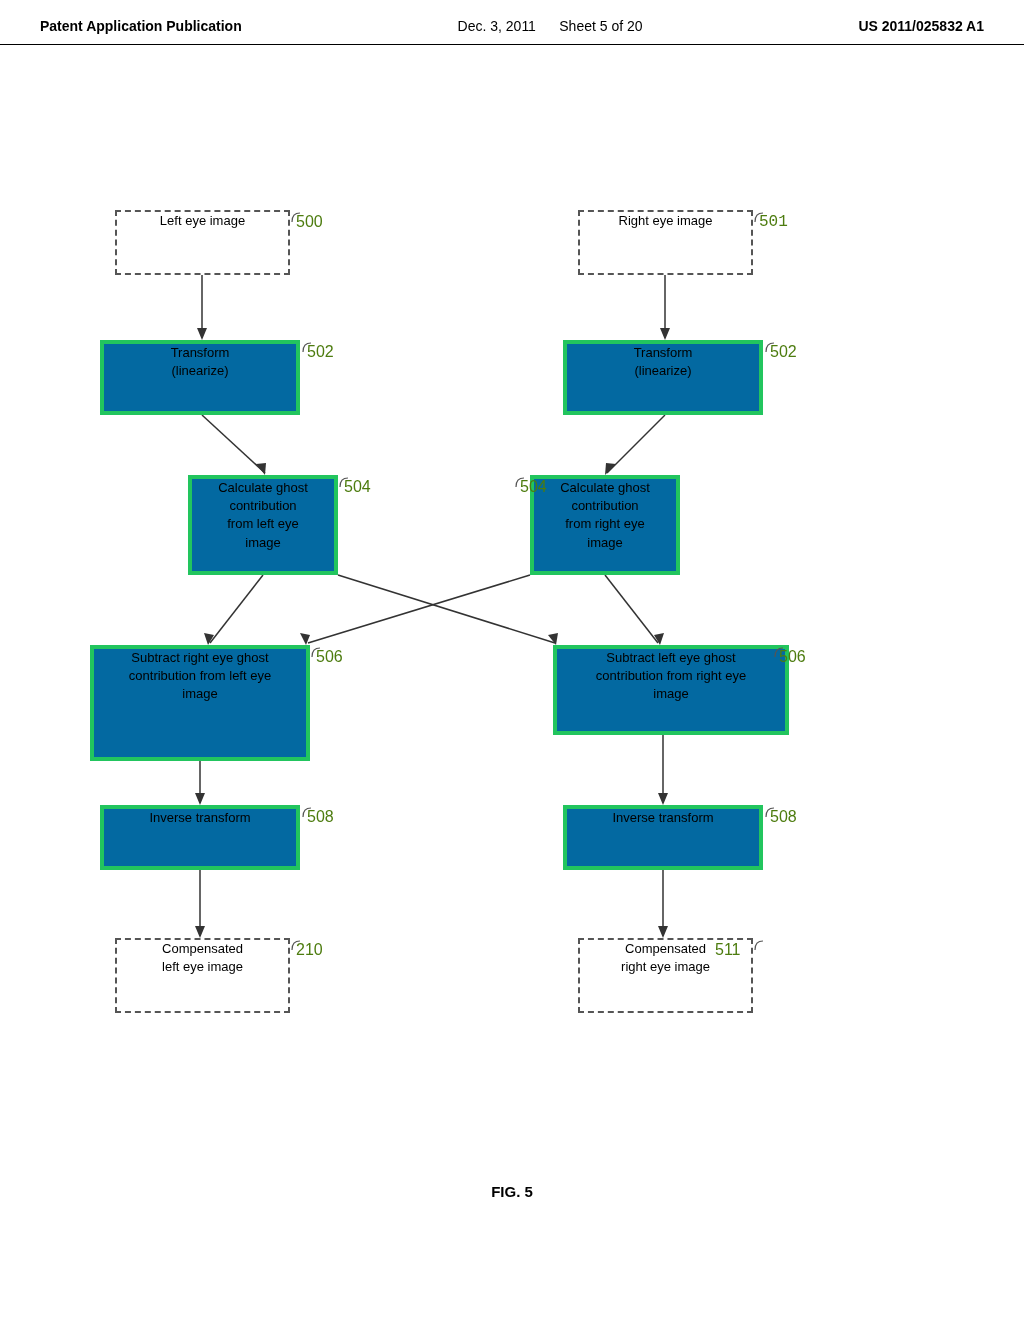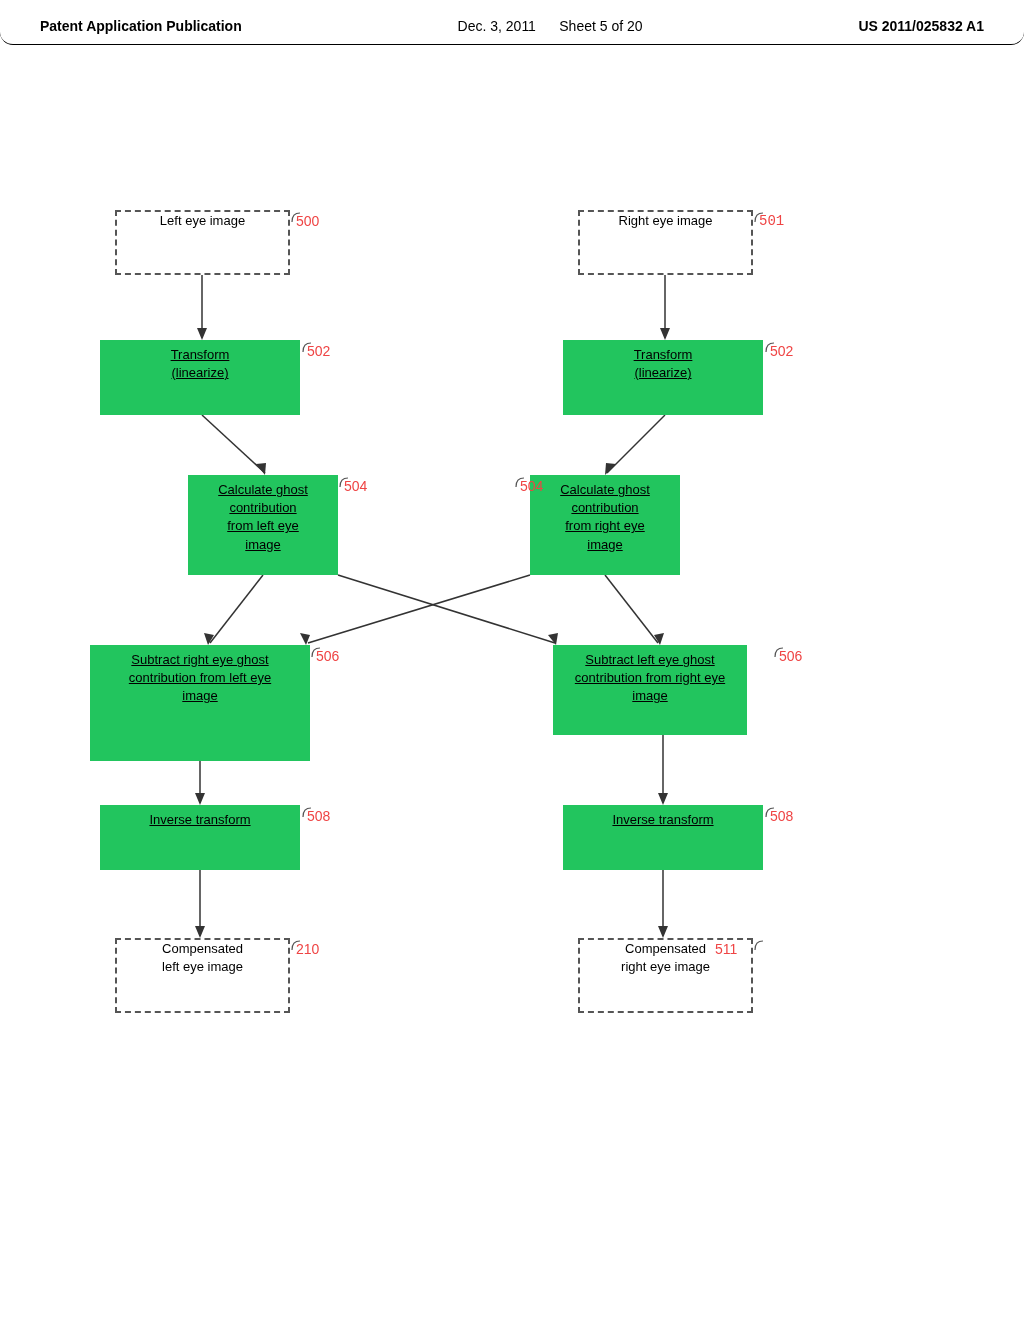--- a/index.html
+++ b/index.html
@@ -12,21 +12,20 @@
       overflow: hidden;
     }
 
     
     .header {
       display: flex;
       justify-content: space-between;
       align-items: center;
       padding: 18px 40px 10px 40px;
       border-bottom: 1px solid #000;
-      border-radius: 13px;
     }
     .header-left {
       font-size: 14px;
       font-weight: bold;
     }
     .header-center {
       font-size: 14px;
       text-align: center;
     }
     .header-right {
@@ -49,39 +48,38 @@
       text-align: center;
       font-size: 13px;
       line-height: 1.4;
     }
 
     .box-dashed {
       border: 2px dashed #555;
     }
 
     .box-solid {
-      border: 6px solid #22c55e;
-      background: #22c55e;
-      text-decoration: underline;
+      border: 4px solid #22c55e;
+      background: #0369a1;
     }
 
     
     .arrows-svg {
       position: absolute;
       top: 0; left: 0;
       width: 1024px;
       height: 1180px;
       pointer-events: none;
     }
 
     
     .ref-label {
       position: absolute;
-      font-size: 14px;
-      color: #ef4444;
+      font-size: 16px;
+      color: #4d7c0f;
     }
 
     
     .fig-label {
       position: absolute;
       font-size: 15px;
       font-weight: bold;
       text-align: center;
       width: 100%;
       bottom: 30px;
@@ -197,21 +195,21 @@
 
   <div class="box box-solid" style="left:90px; top:600px; width:220px; height:116px;">
     <span>Subtract right eye ghost<br>contribution from left eye<br>image</span>
   </div>
 
   <div class="ref-label" style="left:316px; top:603px;">506</div>
   <svg style="position:absolute; left:308px; top:600px; width:16px; height:20px;">
     <path d="M12,3 Q4,3 4,12" stroke="#555" fill="none" stroke-width="1.2"></path>
   </svg>
 
-  <div class="box box-solid" style="left:553px; top:600px; width:194px; height:90px;">
+  <div class="box box-solid" style="left:553px; top:600px; width:236px; height:90px;">
     <span>Subtract left eye ghost<br>contribution from right eye<br>image</span>
   </div>
 
   <div class="ref-label" style="left:779px; top:603px;">506</div>
   <svg style="position:absolute; left:771px; top:600px; width:16px; height:20px;">
     <path d="M12,3 Q4,3 4,12" stroke="#555" fill="none" stroke-width="1.2"></path>
   </svg>
 
   <div class="box box-solid" style="left:100px; top:760px; width:200px; height:65px;">
     <span>Inverse transform</span>
@@ -242,14 +240,15 @@
 
   <div class="box box-dashed" style="left:578px; top:893px; width:175px; height:75px;">
     <span>Compensated<br>right eye image</span>
   </div>
 
   <div class="ref-label" style="left:715px; top:896px;text-align:center;">511</div>
   <svg style="position:absolute; left:751px; top:893px; width:16px; height:20px;">
     <path d="M12,3 Q4,3 4,12" stroke="#555" fill="none" stroke-width="1.2"></path>
   </svg>
 
+  <div class="fig-label" style="bottom:25px;">FIG. 5</div>
 
 </div>
 
 </body></html>

